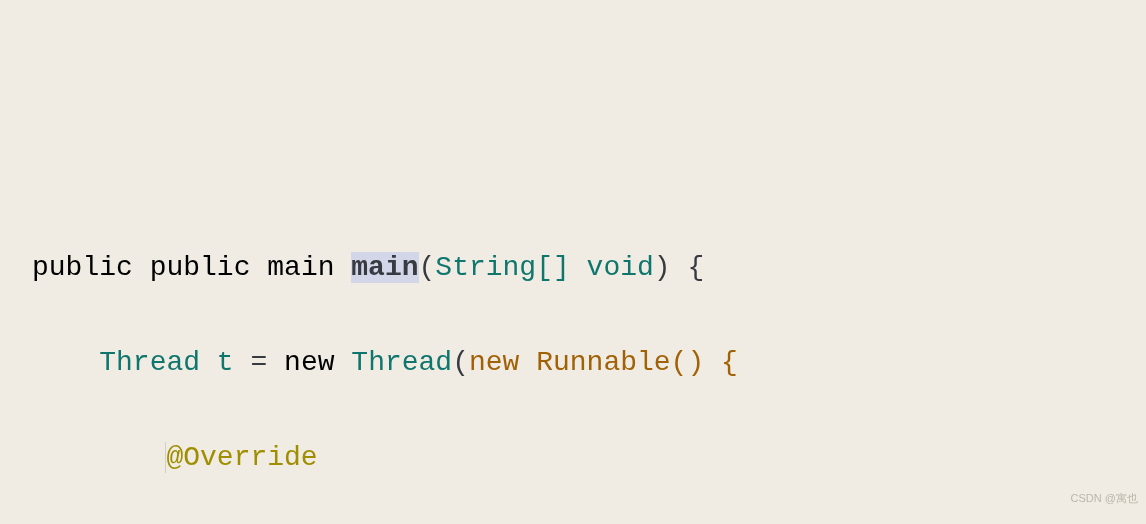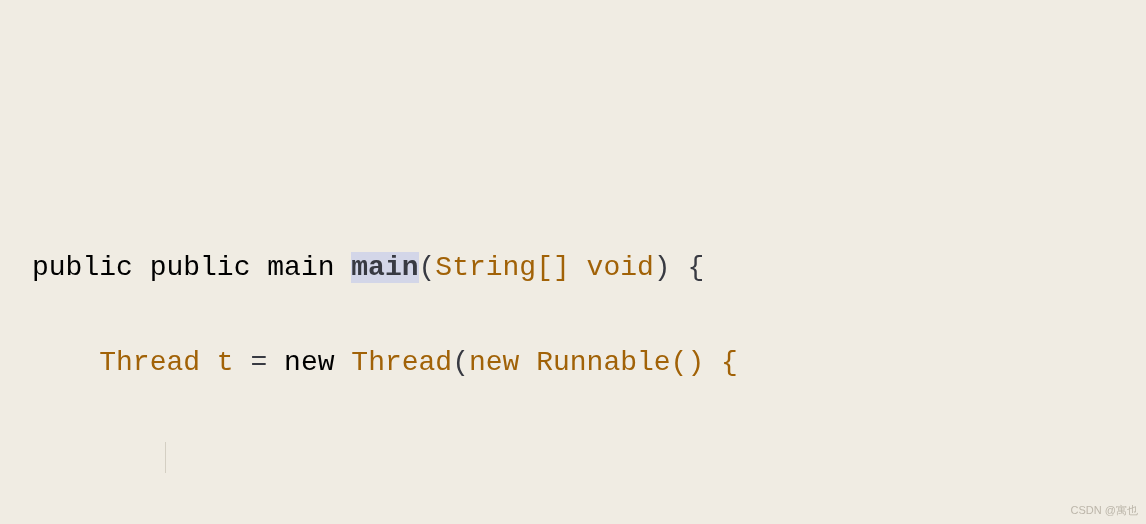--- a/index.html
+++ b/index.html
@@ -23,21 +23,21 @@
       display: block;
     }
     .line {
       display: block;
       padding-left: 32px;
     }
     .kw {
       color: #000000;
     }
     .type {
-      color: #a16207;
+      color: #0f766e;
     }
     .entry {
       color: #383a42;
       font-weight: bold;
     }
     .hl-main {
       background-color: #d3d6e8;
     }
     .paren {
       color: #383a42;
@@ -48,35 +48,35 @@
     .anno {
       color: #9e8e00;
     }
     .indent-guide {
       border-left: 1px solid #d4cfc3;
       margin-left: -1px;
     }
     .watermark {
       position: absolute;
       right: 8px;
-      bottom: 4px;
+      bottom: 16px;
       font-size: 11px;
       color: #bcb6aa;
       font-family: Arial, sans-serif;
     }
   </style>
 </head>
 <body>
 
 
 
 <div class="code-container">
 <span class="line"><span class="kw">public</span> <span class="kw">public</span> <span class="kw">main</span> <span class="entry hl-main">main</span><span class="paren">(</span><span class="type">String[]</span> <span class="type">void</span><span class="paren">)</span> <span class="paren">{</span></span>
 <span class="line">    <span class="type">Thread</span> <span class="type">t</span> <span>=</span> <span class="kw">new</span> <span class="type">Thread</span><span class="paren">(</span><span class="hint">new Runnable() {</span></span>
-<span class="line">        <span class="indent-guide"></span></span>
+<span class="line">        <span class="indent-guide"></span><span class="anno">@Override</span></span>
 
 
 
 
 
 
 
 </div>
 
 <div class="watermark">CSDN @寓也</div>

